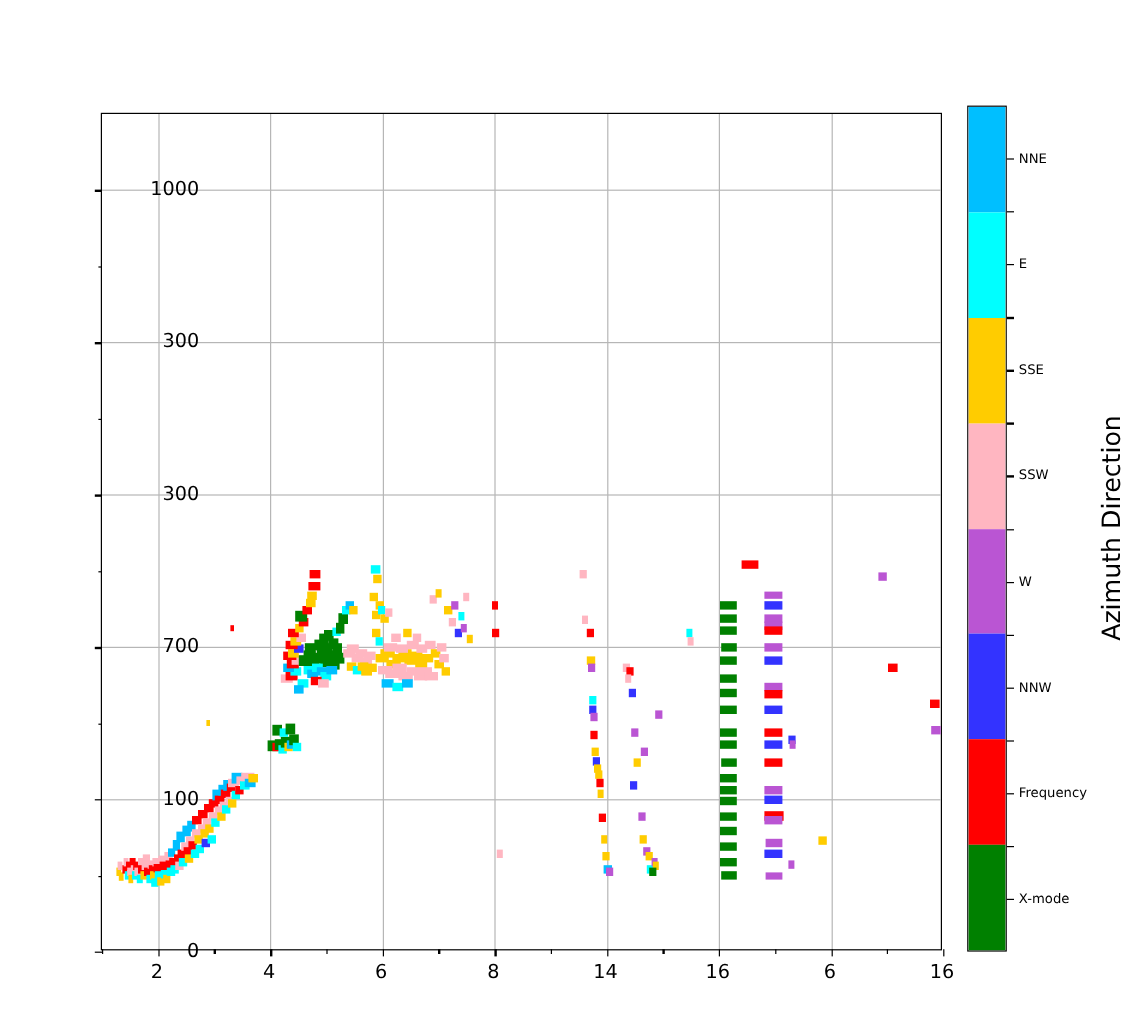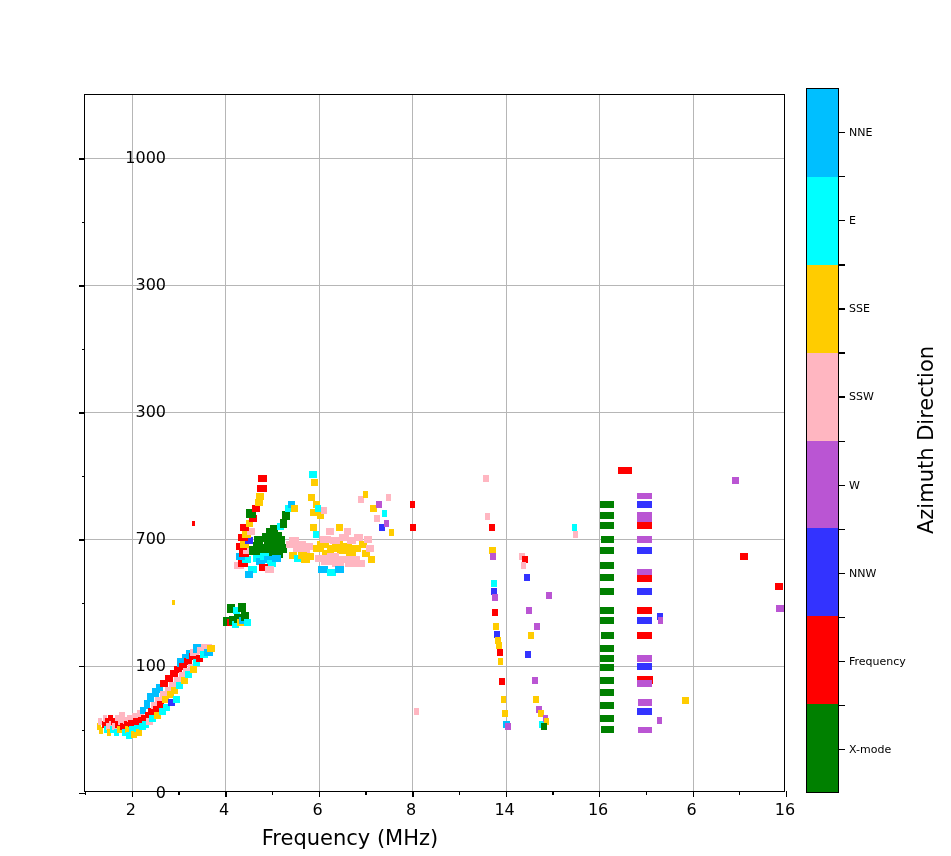--- a/index.html
+++ b/index.html
@@ -404,21 +404,20 @@
         <div class="tk-xm" style="left: 93.4667px;"></div>
         <div class="tk-xm" style="left: 186.933px;"></div>
         <div class="tk-xm" style="left: 280.4px;"></div>
         <div class="tk-xm" style="left: 373.867px;"></div>
         <div class="tk-xm" style="left: 467.333px;"></div>
         <div class="tk-xm" style="left: 560.8px;"></div>
         <div class="tk-xm" style="left: 654.267px;"></div>
       </div>
   </div>
 
-  <div id="xlabel">Frequency (MHz)</div>
 
   <div id="cbar">
       <div class="cseg" style="height: 12.5%; background: rgb(0, 191, 255);"></div>
       <div class="cseg" style="height: 12.5%; background: rgb(0, 255, 255);"></div>
       <div class="cseg" style="height: 12.5%; background: rgb(255, 204, 0);"></div>
       <div class="cseg" style="height: 12.5%; background: rgb(255, 182, 193);"></div>
       <div class="cseg" style="height: 12.5%; background: rgb(186, 85, 211);"></div>
       <div class="cseg" style="height: 12.5%; background: rgb(51, 51, 255);"></div>
       <div class="cseg" style="height: 12.5%; background: rgb(255, 0, 0);"></div>
       <div class="cseg" style="height: 12.5%; background: rgb(0, 128, 0);"></div>

